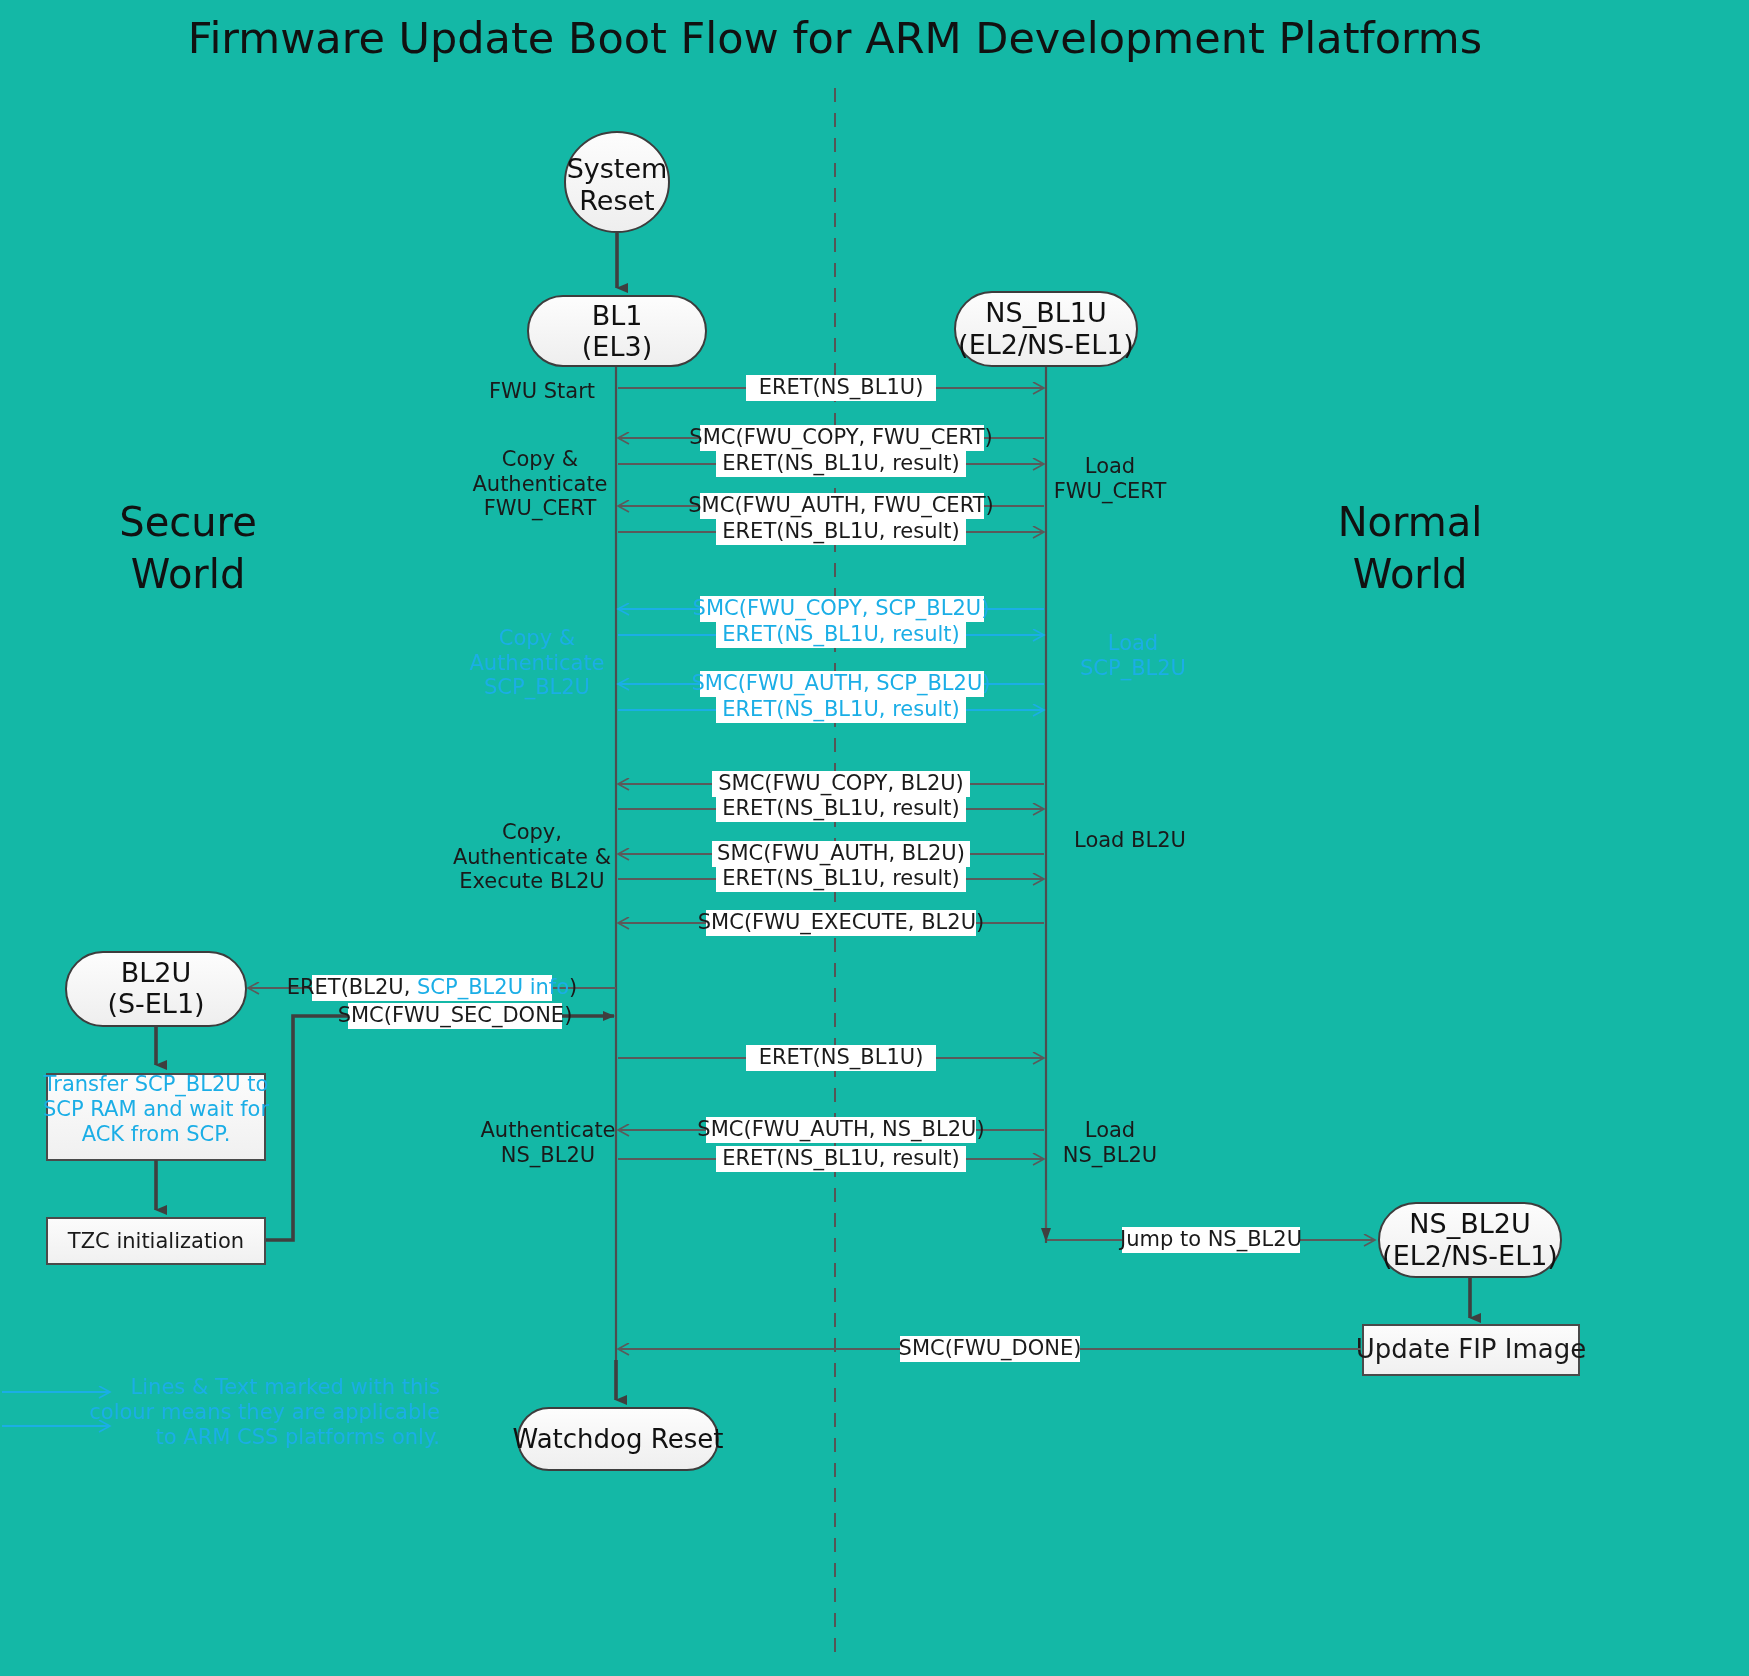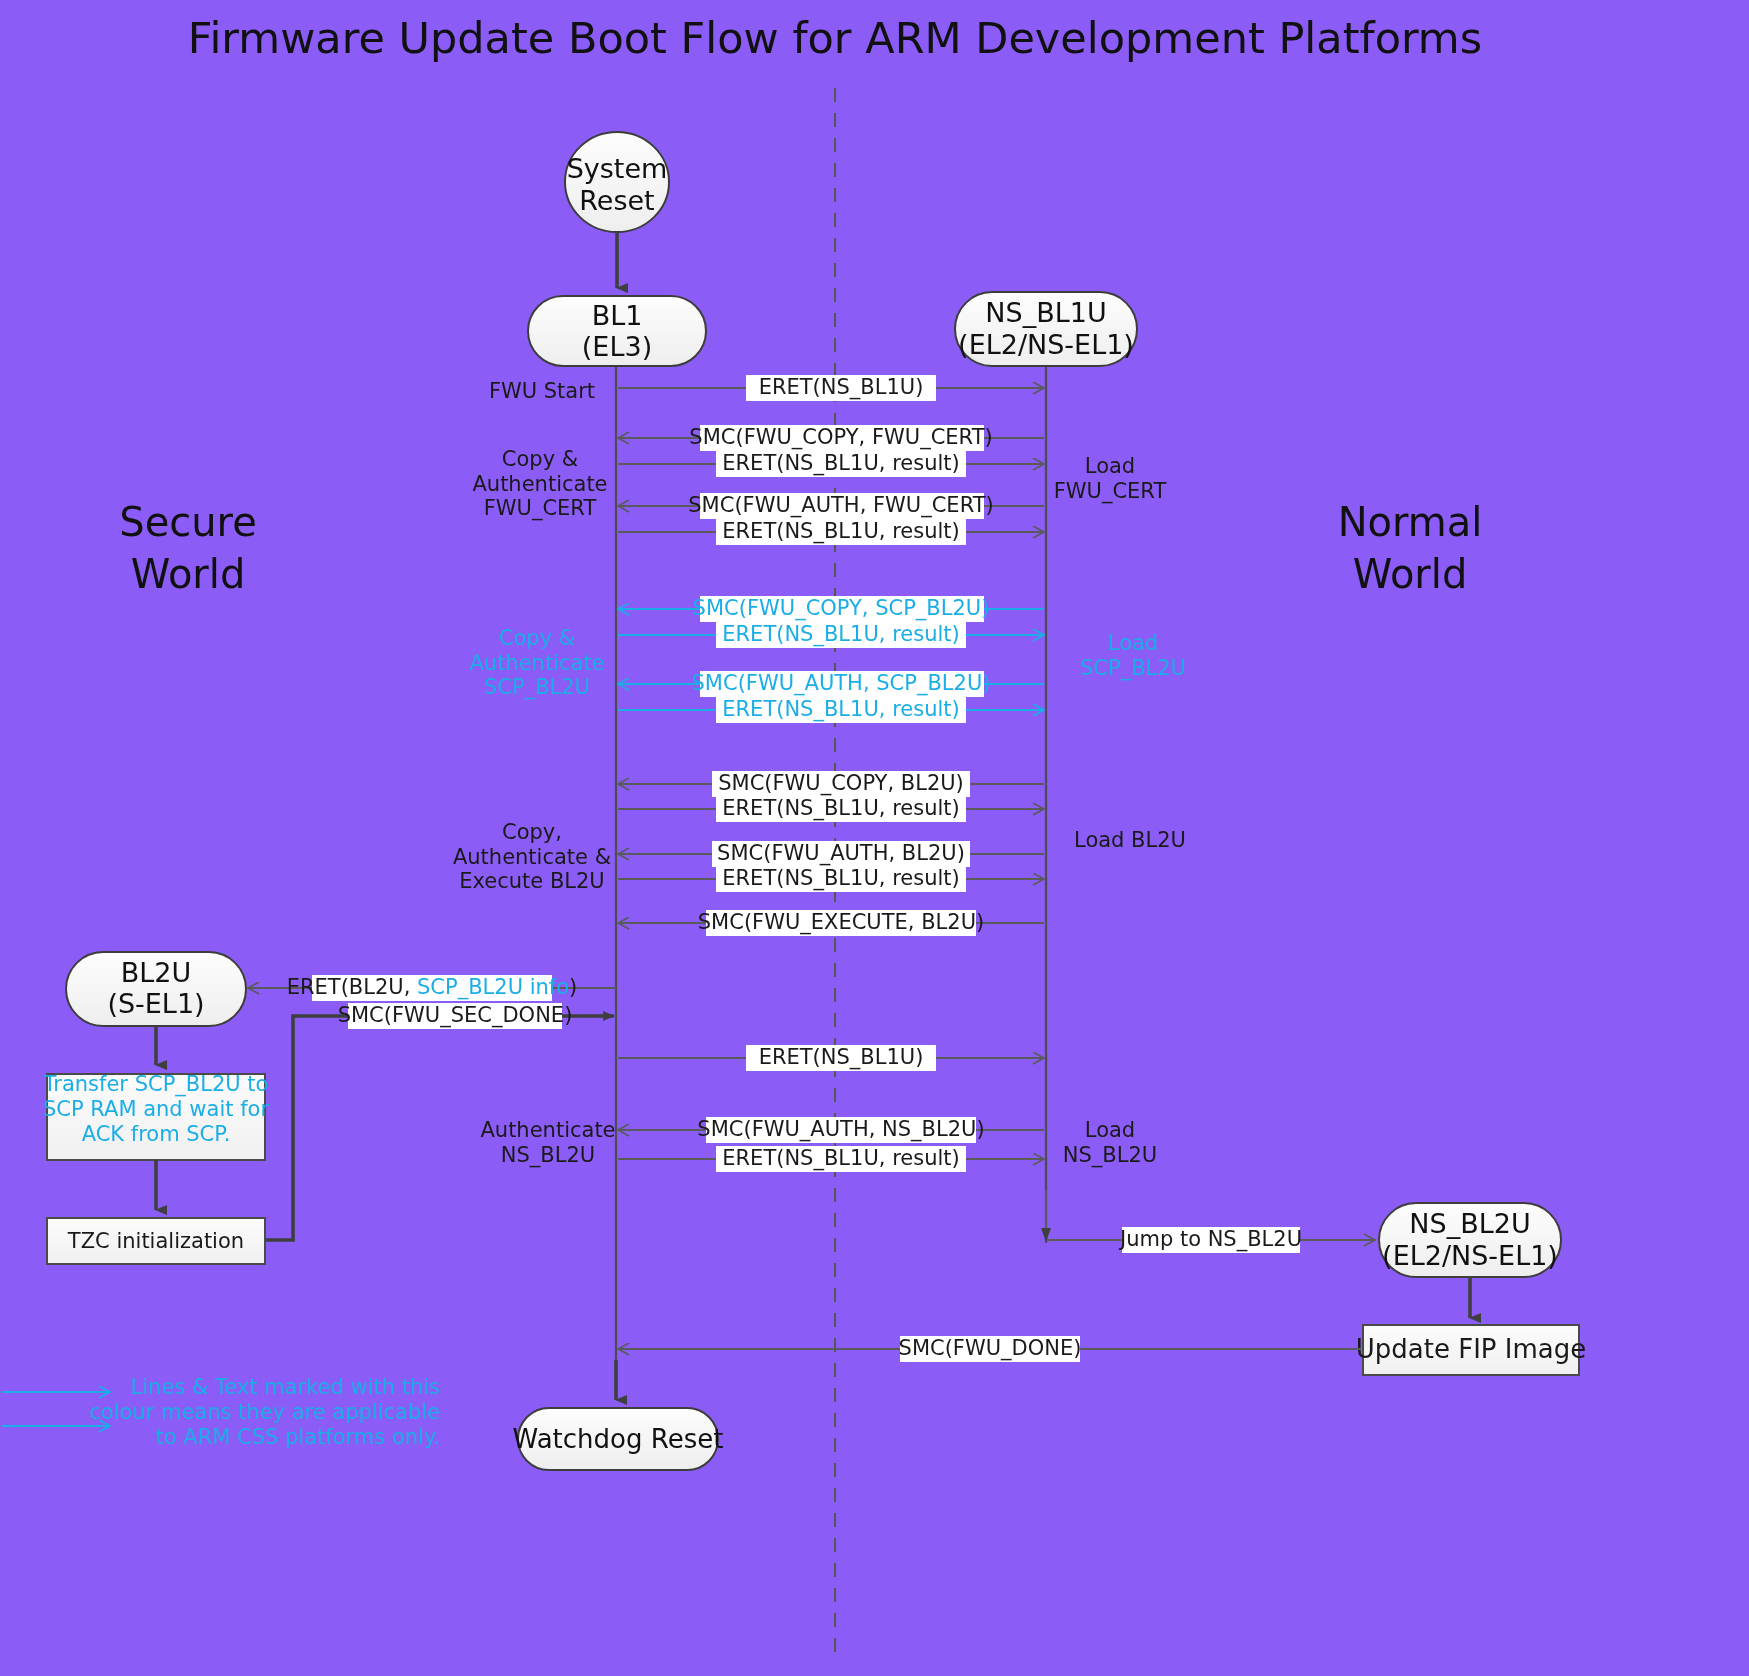--- a/index.html
+++ b/index.html
@@ -4,21 +4,21 @@
 <style>
   html,body{margin:0;padding:0;background:#ffffff;}
   body{
     font-family:"DejaVu Sans","Liberation Sans",sans-serif;
     color:#000000;
   }
   #canvas{
     position:relative;
     width:1749px;
     height:1676px;
-    background:#8b5cf6;
+    background:#14b8a6;
     overflow:hidden;
   }
   svg#diagram{
     position:absolute;
     left:0; top:0;
     width:1749px;
     height:1676px;
   }
   .ttl{
     font-size:43px;

